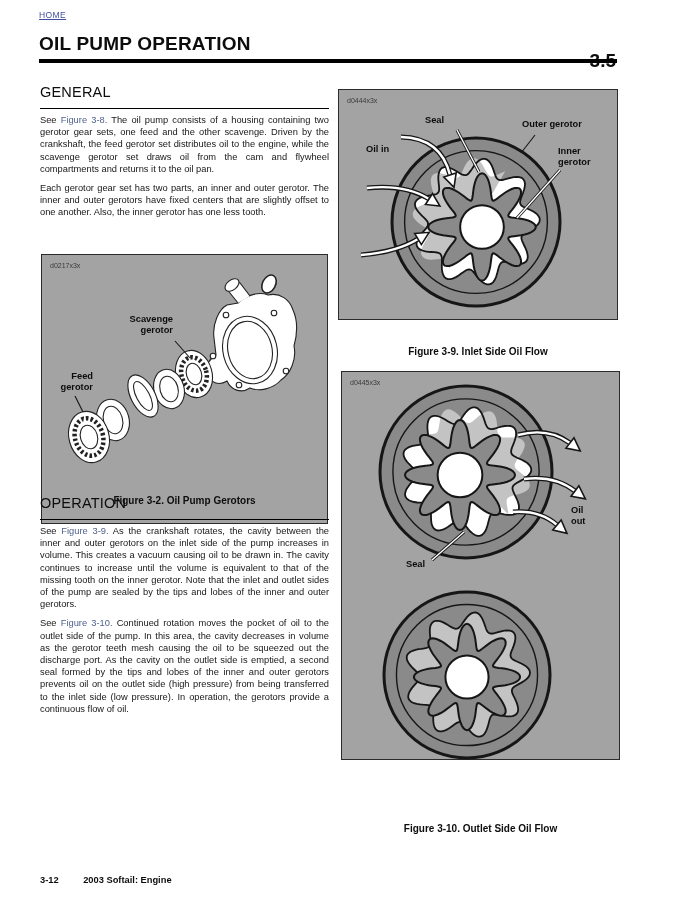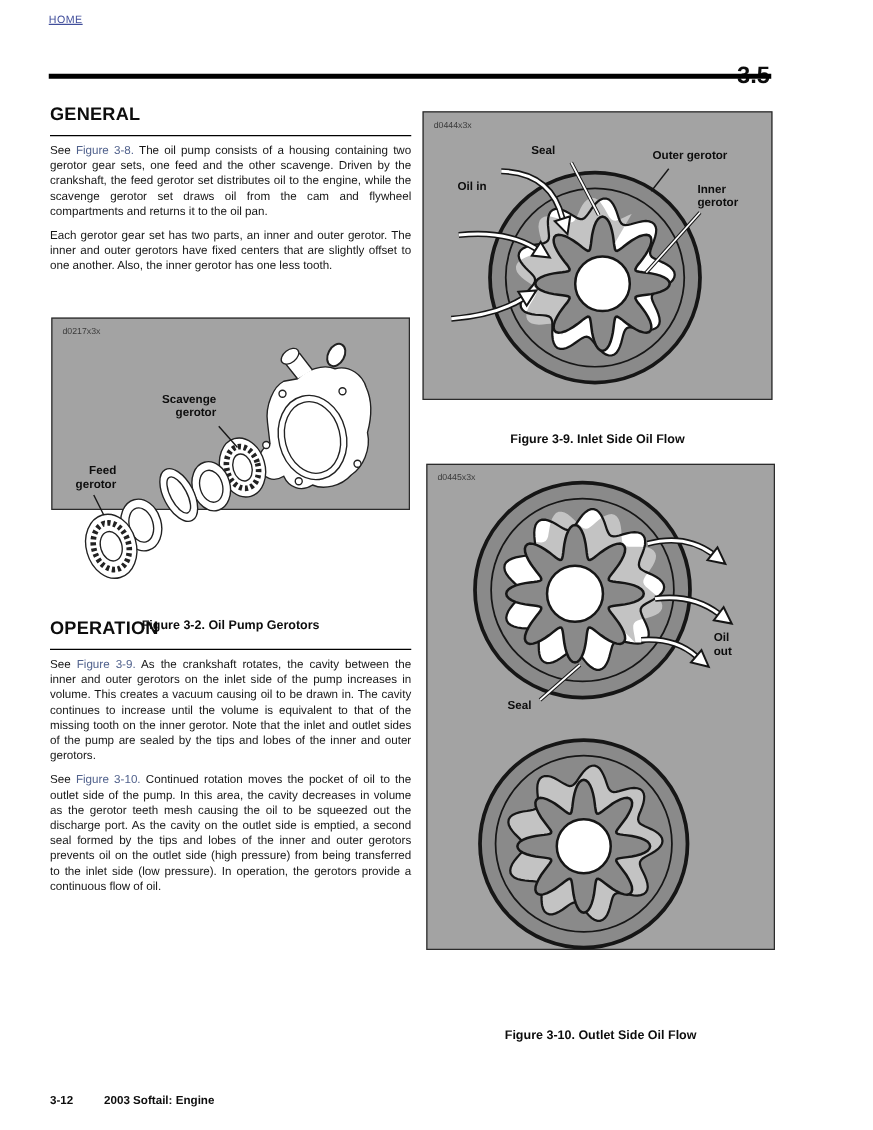--- a/index.html
+++ b/index.html
@@ -11,21 +11,21 @@
   }
   .abs { position:absolute; }
   a.home {
     font-size:8.5px; letter-spacing:.4px; color:#414e9b; text-decoration:underline;
   }
   h1.title { font-size:19px; font-weight:bold; letter-spacing:.2px; color:#0d0d0d; }
   .secnum { font-size:19px; font-weight:bold; color:#0d0d0d; }
   .thickrule { background:#000; height:3.5px; }
   .col { width:289px; }
   h2.sect {
-    font-size:14.5px; font-weight:bold; letter-spacing:.2px; color:#0d0d0d;
+    font-size:14.5px; font-weight:normal; letter-spacing:.2px; color:#0d0d0d;
     padding-bottom:8px; border-bottom:1.2px solid #000; margin-bottom:5px;
   }
   p.body {
     font-size:9.3px; line-height:12.2px; text-align:justify; margin-top:5px; margin-bottom:7px;
     color:#161616;
   }
   a.xref { color:#50618c; text-decoration:none; }
   .figbox {
     position:absolute; border:1px solid #2b2b2b; background:#a3a3a3;
   }
@@ -49,30 +49,31 @@
   .part  { fill:#ffffff; stroke:#222; stroke-width:1.1; }
   .teeth { fill:none; stroke:#222; stroke-width:4.5; stroke-dasharray:2.5 2.2; }
   .dash  { stroke:#222; stroke-width:1; fill:none; stroke-dasharray:3 2.4; }
 </style>
 </head>
 <body>
 
 <div class="page">
 
   <a class="home abs" style="left:39px; top:10px;" href="#">HOME</a>
+  <h1 class="title abs" style="left:39px; top:33px;">OIL PUMP OPERATION</h1>
   <div class="secnum abs" style="left:536px; top:50px; width:80px; text-align:right;">3.5</div>
   <div class="thickrule abs" style="left:39px; top:59px; width:578px;"></div>
 
   <div class="col abs" style="left:40px; top:84px;">
     <h2 class="sect">GENERAL</h2>
     <p class="body"><span>See </span><a class="xref" href="#">Figure 3-8.</a><span> The oil pump consists of a housing containing two gerotor gear sets, one feed and the other scavenge. Driven by the crankshaft, the feed gerotor set distributes oil to the engine, while the scavenge gerotor set draws oil from the cam and flywheel compartments and returns it to the oil pan.</span></p>
     <p class="body">Each gerotor gear set has two parts, an inner and outer gerotor. The inner and outer gerotors have fixed centers that are slightly offset to one another. Also, the inner gerotor has one less tooth.</p>
   </div>
 
-  <div class="figbox" style="left:41px; top:254px; width:287px; height:154px;">
+  <div class="figbox" style="left:41px; top:254px; width:287px; height:270px;">
     <svg width="285" height="211" viewBox="0 0 285 211">
 
       <ellipse class="part" cx="227" cy="29" rx="6.5" ry="9.5" transform="rotate(28 227 29)" style="stroke-width:1.6"></ellipse>
       <path class="dash" d="M219,39 L205,50"></path>
 
       <path class="part" d="M196,48 C203,41 216,36 226,40 C238,37 248,45 251,55 C256,66 255,80 252,91 C255,105 248,119 239,125 C231,134 217,137 208,133 C199,139 189,135 185,126 C177,131 168,128 166,119 C163,110 168,103 174,100 L172,83 C170,69 177,54 185,50 Z"></path>
       <path class="part" d="M196,48 L184,33 Q189,24 198,28 L208,41"></path>
       <ellipse class="part" cx="190" cy="30" rx="8" ry="5" transform="rotate(-38 190 30)"></ellipse>
       <ellipse class="part" cx="208" cy="95" rx="27" ry="34" transform="rotate(-14 208 95)"></ellipse>
       <ellipse class="part" cx="208" cy="95" rx="22" ry="29" transform="rotate(-14 208 95)"></ellipse>

